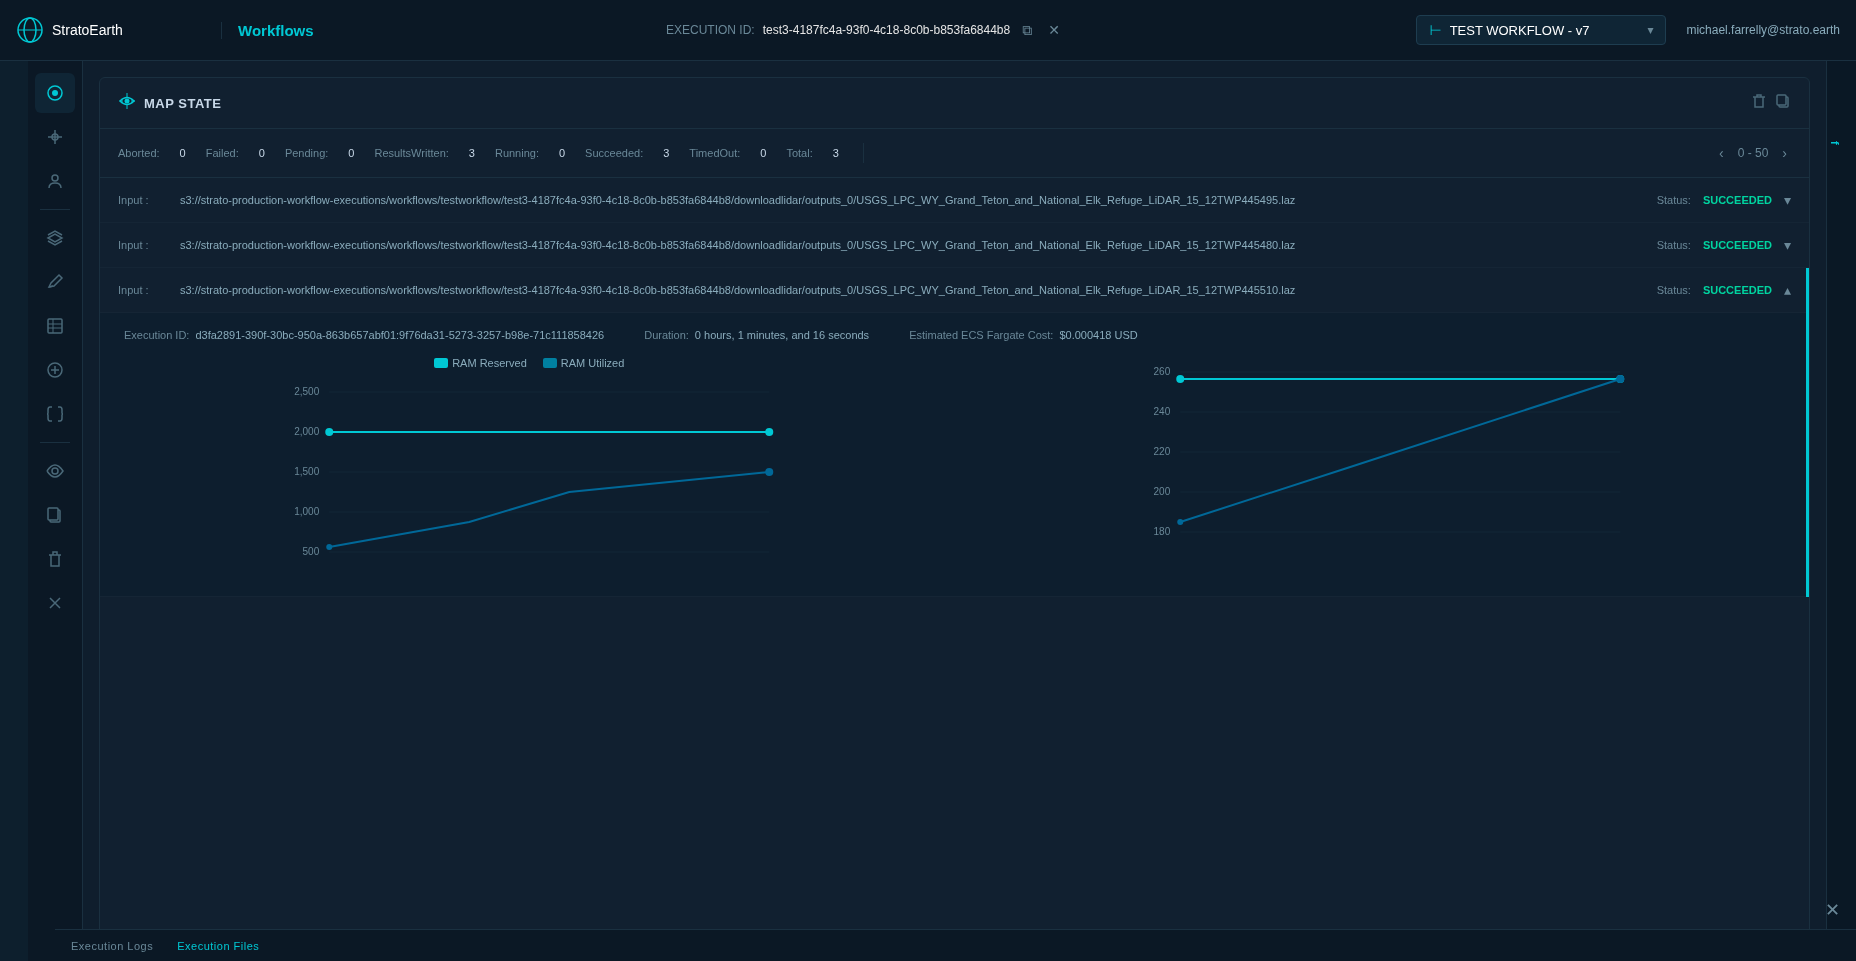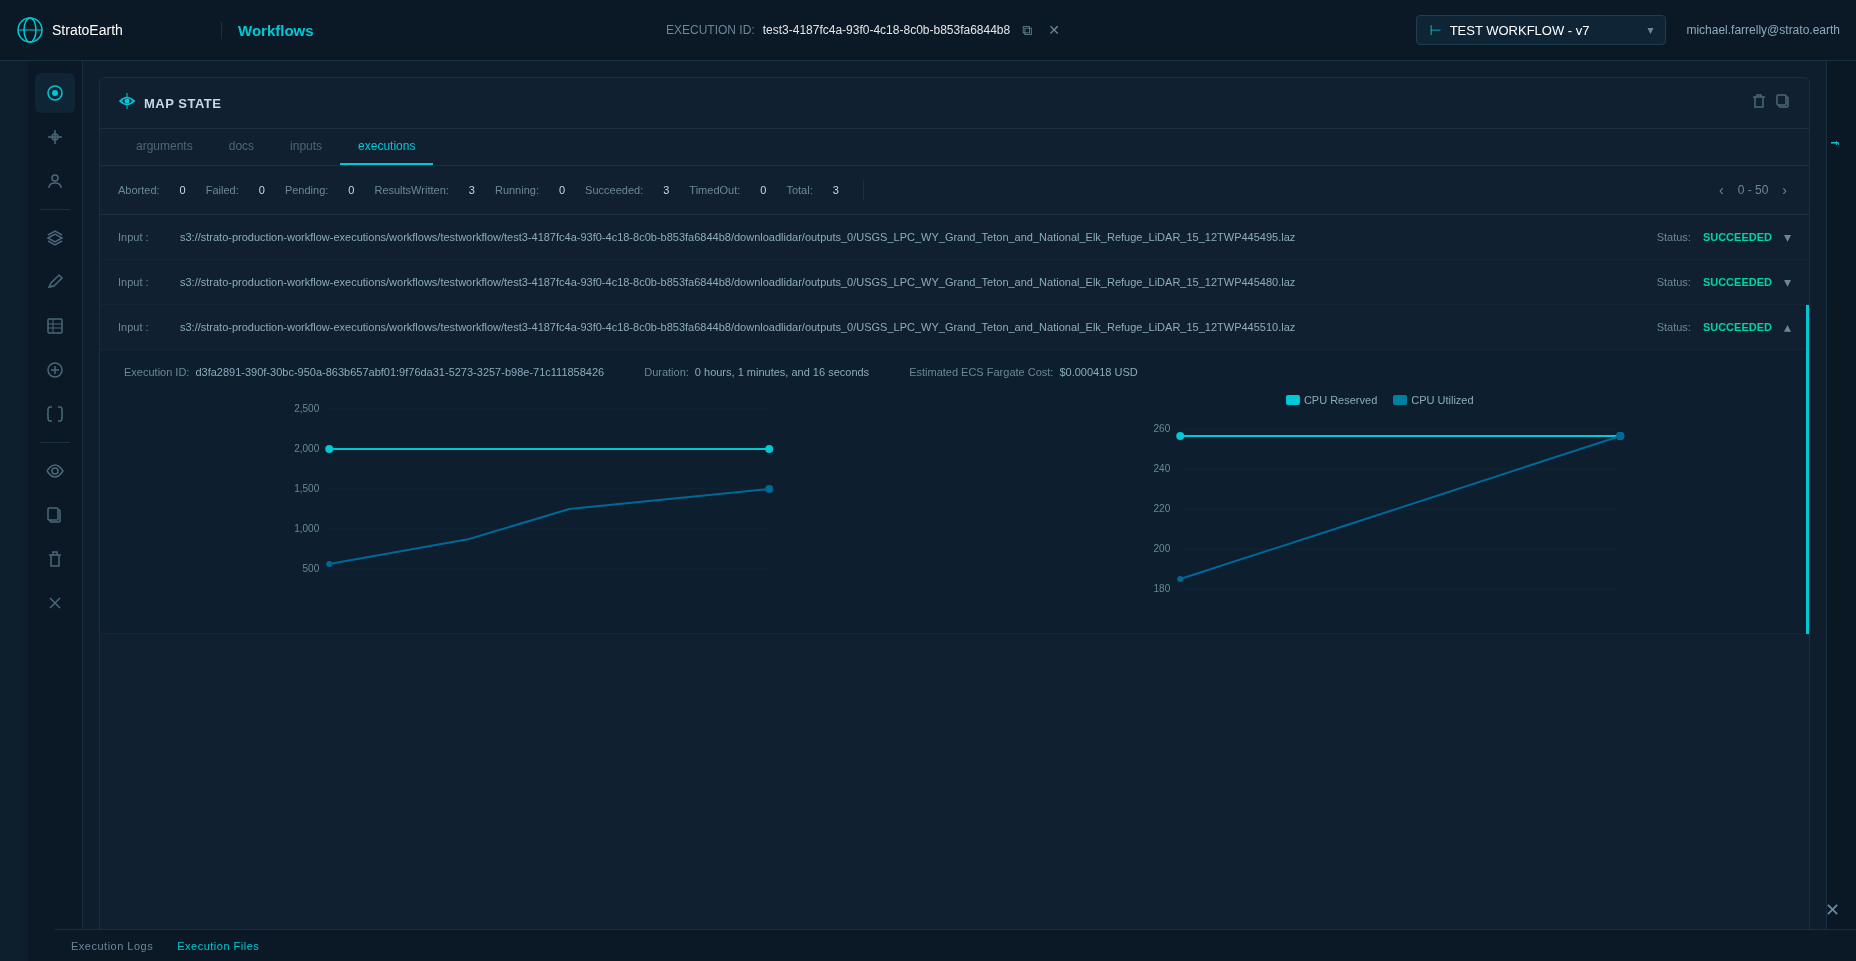--- a/index.html
+++ b/index.html
@@ -538,26 +538,20 @@
             </button>
             <button class="icon-action">
               <svg width="16" height="16" viewBox="0 0 16 16">
                   <rect x="4" y="4" width="9" height="10" rx="1" fill="none" stroke="currentColor" stroke-width="1.5"></rect>
                   <rect x="2" y="2" width="9" height="10" rx="1" fill="#112030" stroke="currentColor" stroke-width="1.5"></rect>
                 </svg>
             </button>
           </div>
         </div>
 
-        <div class="tabs-row">
-          <div class="tab">arguments</div>
-          <div class="tab">docs</div>
-          <div class="tab">inputs</div>
-          <div class="tab active">executions</div>
-        </div>
 
         <div class="stats-row">
           <div class="stat-item">
             <span class="stat-label">Aborted:</span>
             <span class="stat-value">0</span>
           </div>
           <div class="stat-item">
             <span class="stat-label">Failed:</span>
             <span class="stat-value">0</span>
           </div>
@@ -636,20 +630,30 @@
                 </div>
                 <div class="detail-meta-item">
                   <span class="detail-meta-label">Estimated ECS Fargate Cost:</span>
                   <span class="detail-meta-value">$0.000418 USD</span>
                 </div>
               </div>
 
               <div class="charts-area">
 
                 <div class="chart-container">
+                  <div class="chart-legend">
+                    <div class="legend-item">
+                      <div class="legend-color" style="background:#00c8d4;"></div>
+                      <span>RAM Reserved</span>
+                    </div>
+                    <div class="legend-item">
+                      <div class="legend-color" style="background:#0080a0;"></div>
+                      <span>RAM Utilized</span>
+                    </div>
+                  </div>
                   <svg width="100%" height="200" viewBox="0 0 500 200">
 
                     <text x="40" y="18" fill="#6a8898" font-size="10" text-anchor="end">2,500</text>
                     <text x="40" y="58" fill="#6a8898" font-size="10" text-anchor="end">2,000</text>
                     <text x="40" y="98" fill="#6a8898" font-size="10" text-anchor="end">1,500</text>
                     <text x="40" y="138" fill="#6a8898" font-size="10" text-anchor="end">1,000</text>
                     <text x="40" y="178" fill="#6a8898" font-size="10" text-anchor="end">500</text>
 
                     <line x1="50" y1="15" x2="490" y2="15" stroke="#1a3040" stroke-width="0.5"></line>
                     <line x1="50" y1="55" x2="490" y2="55" stroke="#1a3040" stroke-width="0.5"></line>
@@ -661,30 +665,20 @@
                     <circle cx="50" cy="55" r="4" fill="#00c8d4"></circle>
                     <circle cx="490" cy="55" r="4" fill="#00c8d4"></circle>
 
                     <polyline points="50,170 190,145 290,115 490,95" fill="none" stroke="#006898" stroke-width="2"></polyline>
                     <circle cx="50" cy="170" r="3" fill="#006898"></circle>
                     <circle cx="490" cy="95" r="4" fill="#006898"></circle>
                   </svg>
                 </div>
 
                 <div class="chart-container">
-                  <div class="chart-legend">
-                    <div class="legend-item">
-                      <div class="legend-color" style="background:#00c8d4;"></div>
-                      <span>CPU Reserved</span>
-                    </div>
-                    <div class="legend-item">
-                      <div class="legend-color" style="background:#0080a0;"></div>
-                      <span>CPU Utilized</span>
-                    </div>
-                  </div>
                   <svg width="100%" height="200" viewBox="0 0 500 200">
 
                     <text x="40" y="18" fill="#6a8898" font-size="10" text-anchor="end">260</text>
                     <text x="40" y="58" fill="#6a8898" font-size="10" text-anchor="end">240</text>
                     <text x="40" y="98" fill="#6a8898" font-size="10" text-anchor="end">220</text>
                     <text x="40" y="138" fill="#6a8898" font-size="10" text-anchor="end">200</text>
                     <text x="40" y="178" fill="#6a8898" font-size="10" text-anchor="end">180</text>
 
                     <line x1="50" y1="15" x2="490" y2="15" stroke="#1a3040" stroke-width="0.5"></line>
                     <line x1="50" y1="55" x2="490" y2="55" stroke="#1a3040" stroke-width="0.5"></line>

